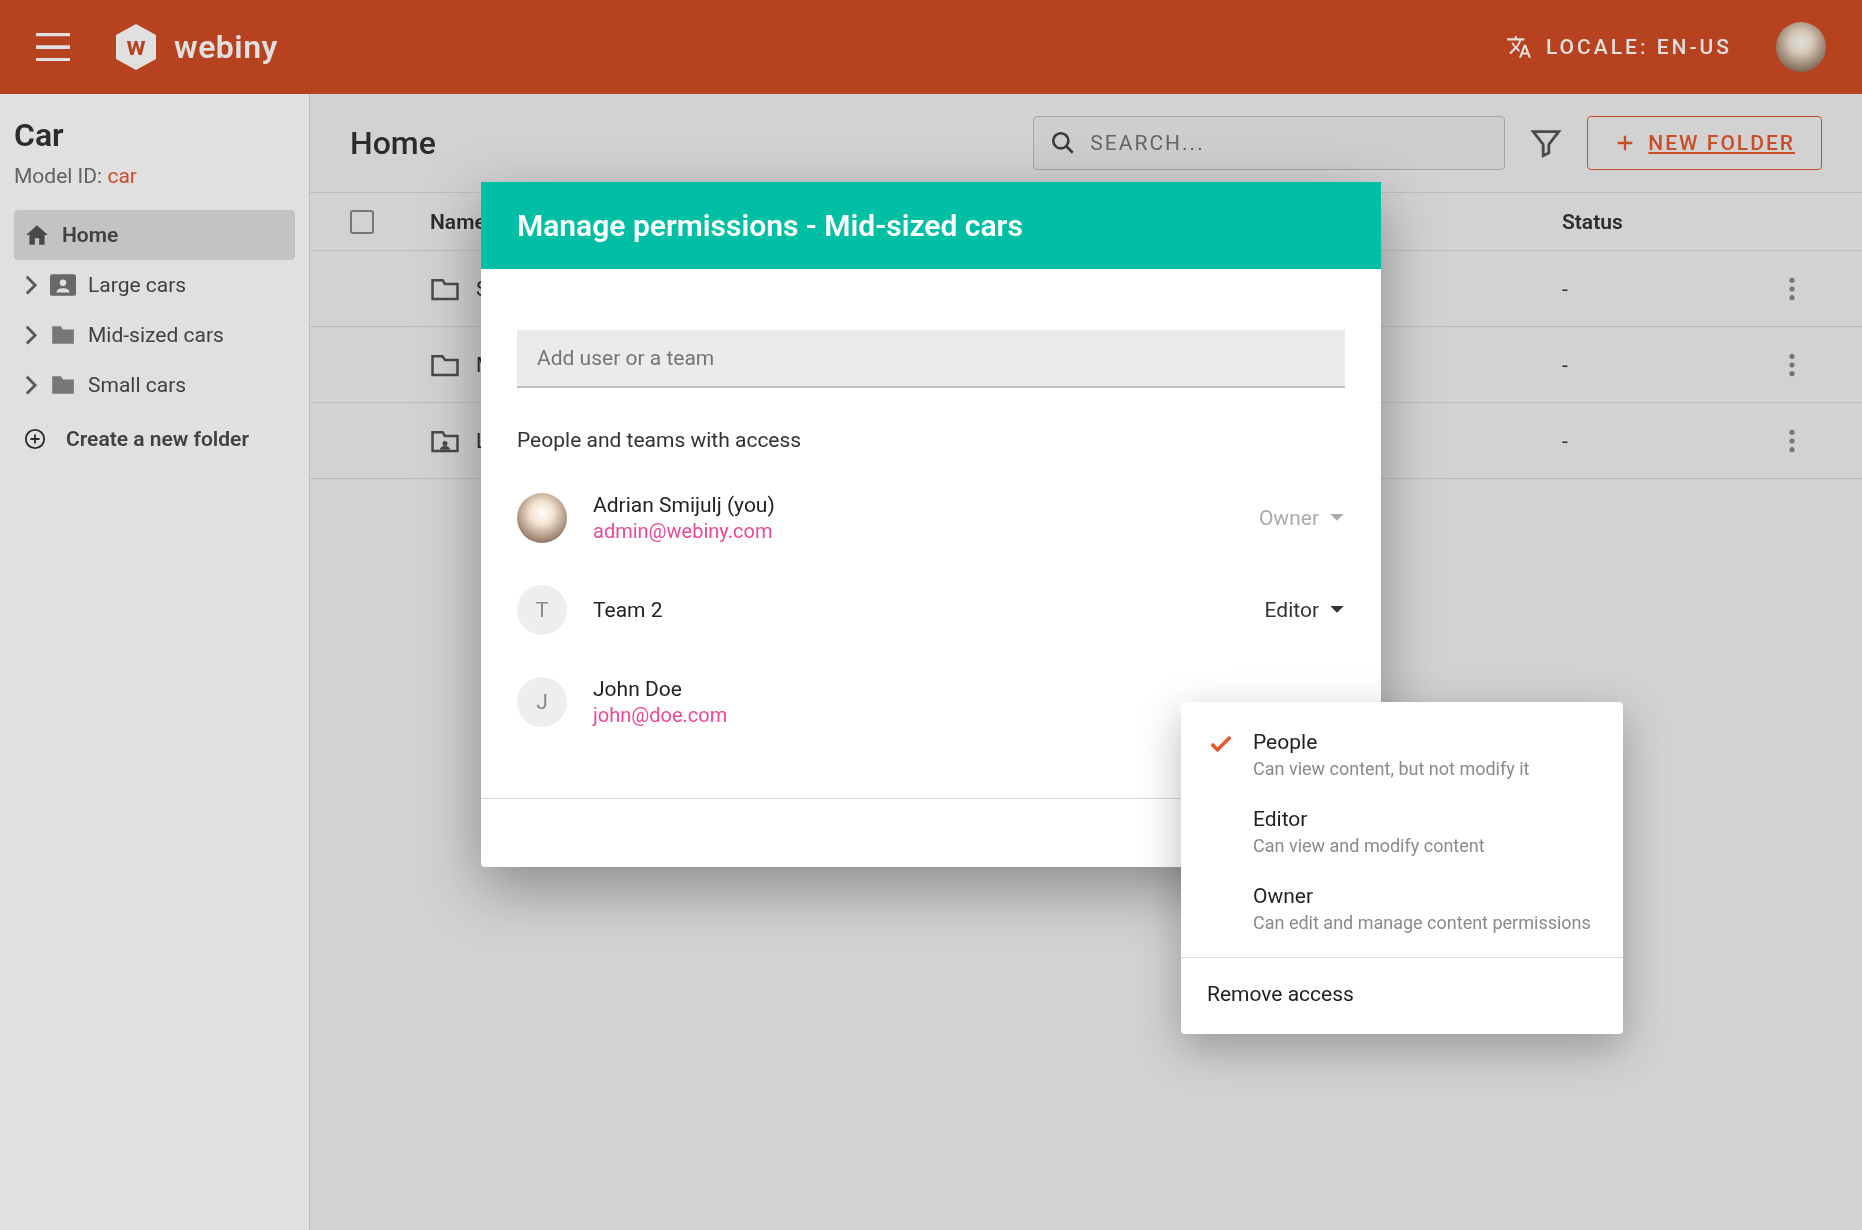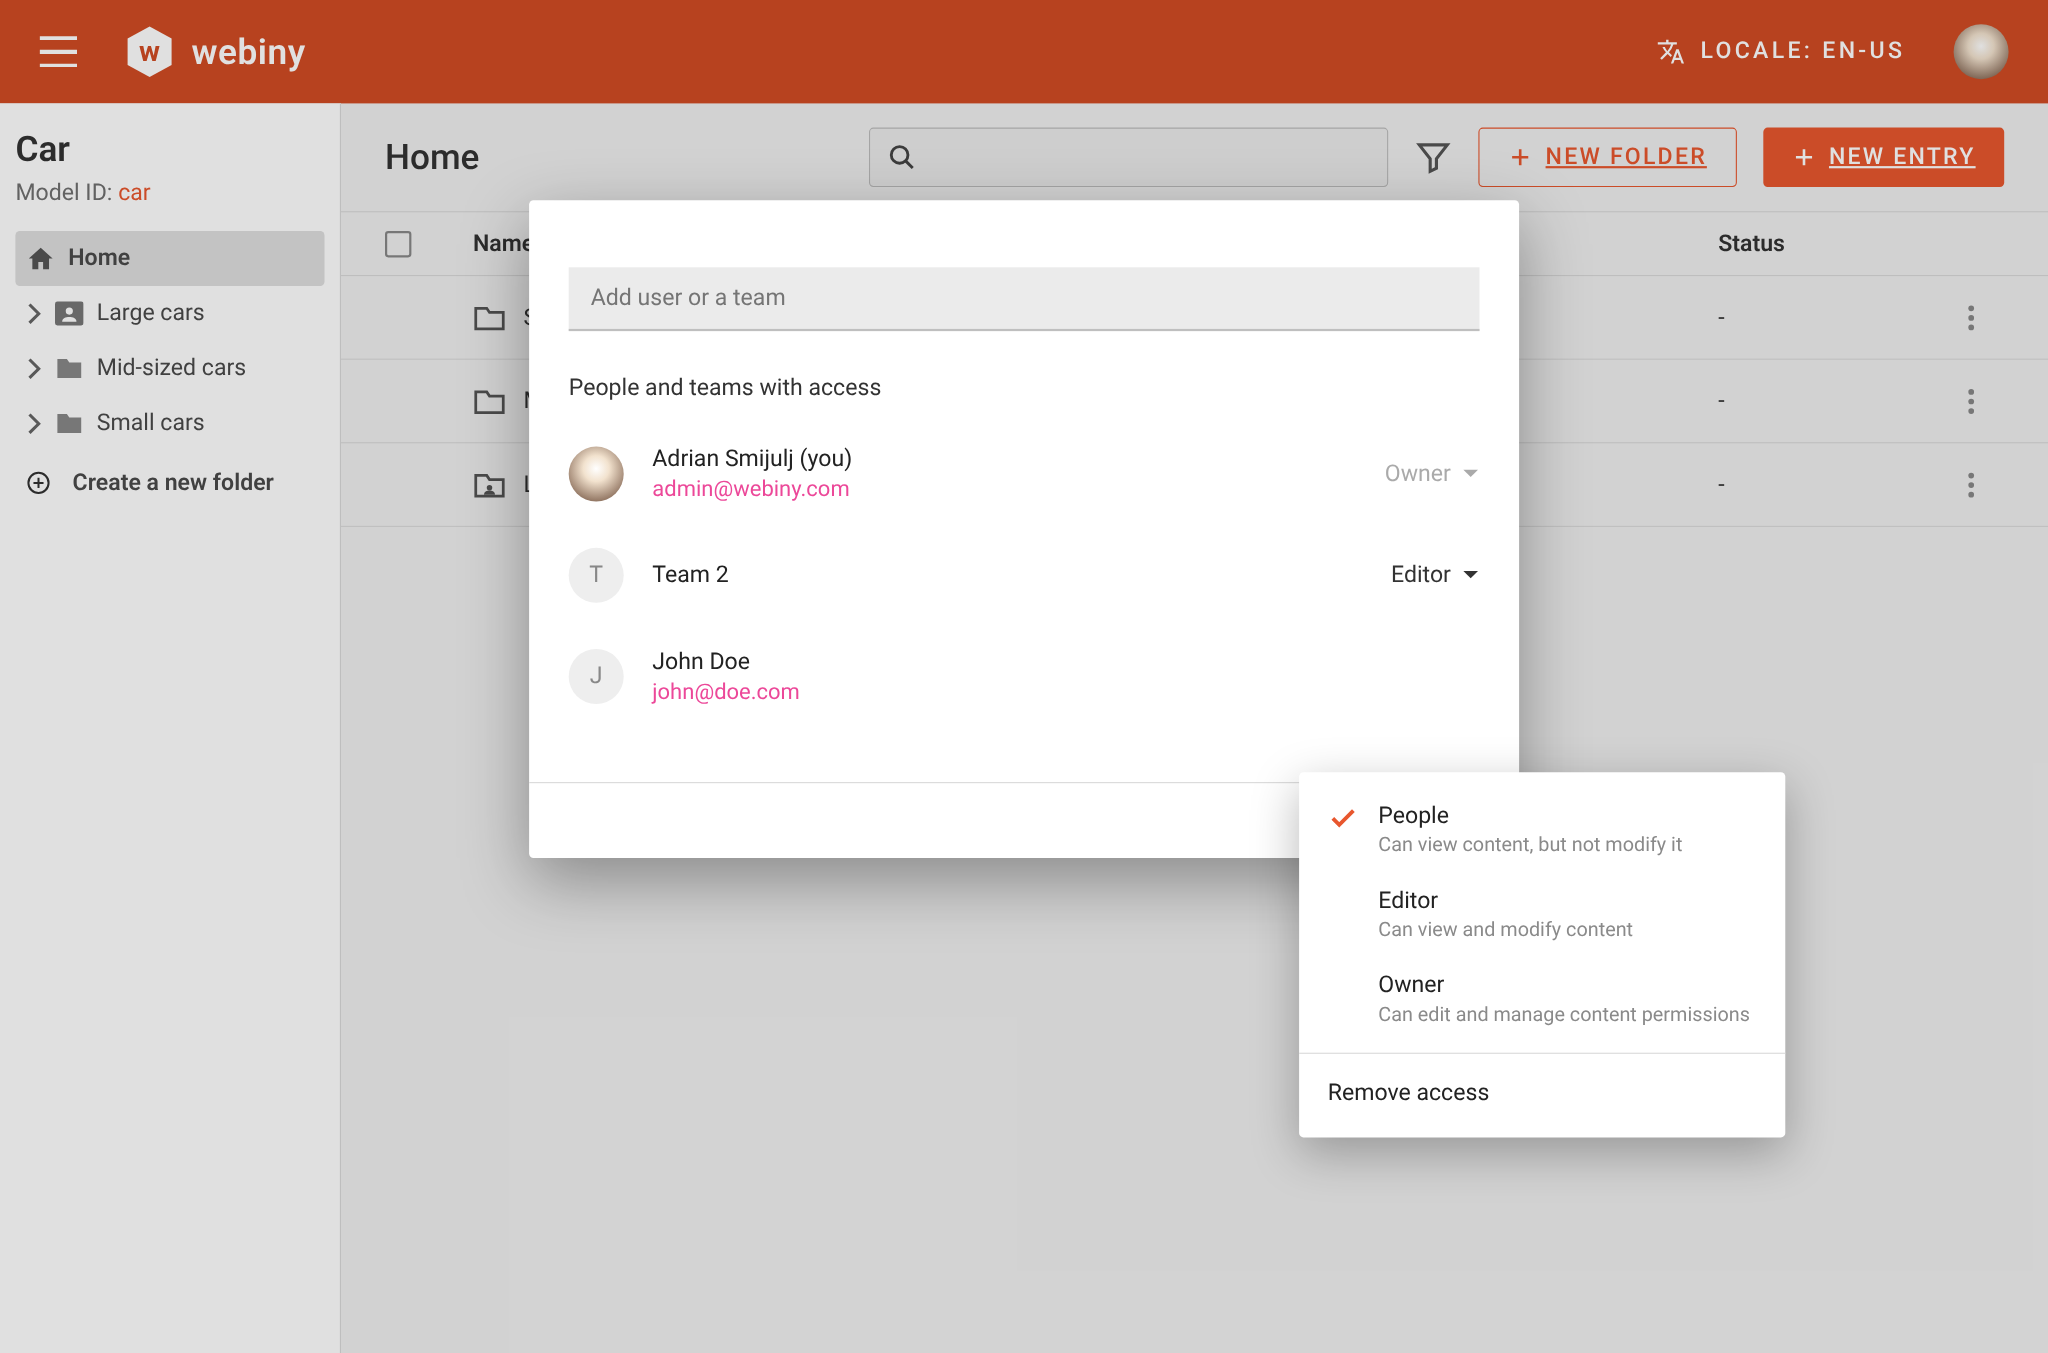--- a/index.html
+++ b/index.html
@@ -183,37 +183,32 @@
 
   <main class="main">
     <div class="actionbar">
       <div class="page-title">Home</div>
       <div class="actionbar-spacer"></div>
       <div class="search-wrap">
         <svg width="26" height="26" viewBox="0 0 24 24">
             <circle cx="10" cy="10" r="7" fill="none" stroke="#444" stroke-width="2.4"></circle>
             <path d="M15 15l6 6" stroke="#444" stroke-width="2.4"></path>
           </svg>
+        <input type="text" placeholder="SEARCH..." style="">
       </div>
       <div class="filter-btn">
         <svg viewBox="0 0 24 24">
             <path d="M3 4h18l-7 9v6l-4 2v-8z" fill="none" stroke="#555" stroke-width="2"></path>
           </svg>
       </div>
       <div class="btn btn-outline">
         <svg viewBox="0 0 24 24">
             <path d="M12 4v16M4 12h16" stroke="currentColor" stroke-width="2.6"></path>
           </svg>
         <span>NEW FOLDER</span>
-      </div>
-      <div class="btn btn-fill">
-        <svg viewBox="0 0 24 24">
-            <path d="M12 4v16M4 12h16" stroke="currentColor" stroke-width="2.6"></path>
-          </svg>
-        <span>NEW ENTRY</span>
       </div>
     </div>
 
     <div class="table">
       <div class="thead">
         <div class="col-check">
             <div class="checkbox"></div>
           </div>
         <div class="col-name">Name</div>
         <div class="col-created"><span style="visibility:hidden;">Created</span><span style="margin-left:-300px;">ed</span></div>
@@ -278,20 +273,21 @@
               <circle cx="3" cy="20" r="2.4" fill="currentColor"></circle>
             </svg>
           </div>
       </div>
     </div>
   </main>
 </div>
 
 <div class="overlay">
   <div class="modal">
+    <div class="modal-head">Manage permissions - Mid-sized cars</div>
     <div class="modal-body">
       <input class="add-input" type="text" placeholder="Add user or a team" style="">
       <div class="section-label">People and teams with access</div>
       <div class="perm-list">
 
         <div class="perm-row">
           <div class="perm-avatar img"></div>
           <div class="perm-info">
             <div class="perm-name">Adrian Smijulj (you)</div>
             <div class="perm-email">admin@webiny.com</div>

